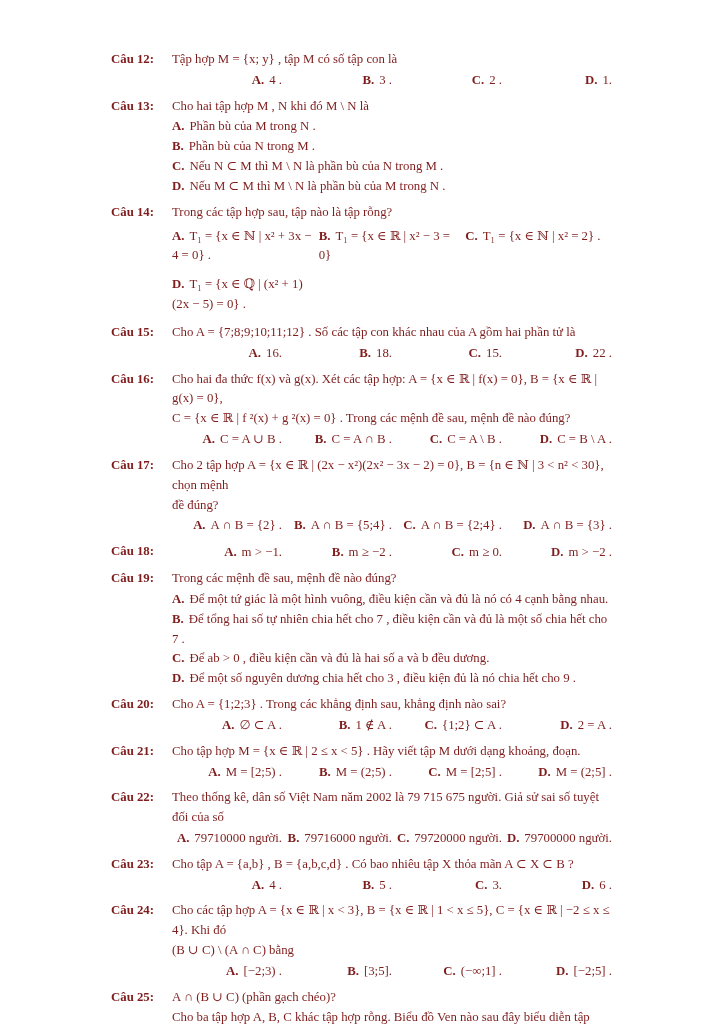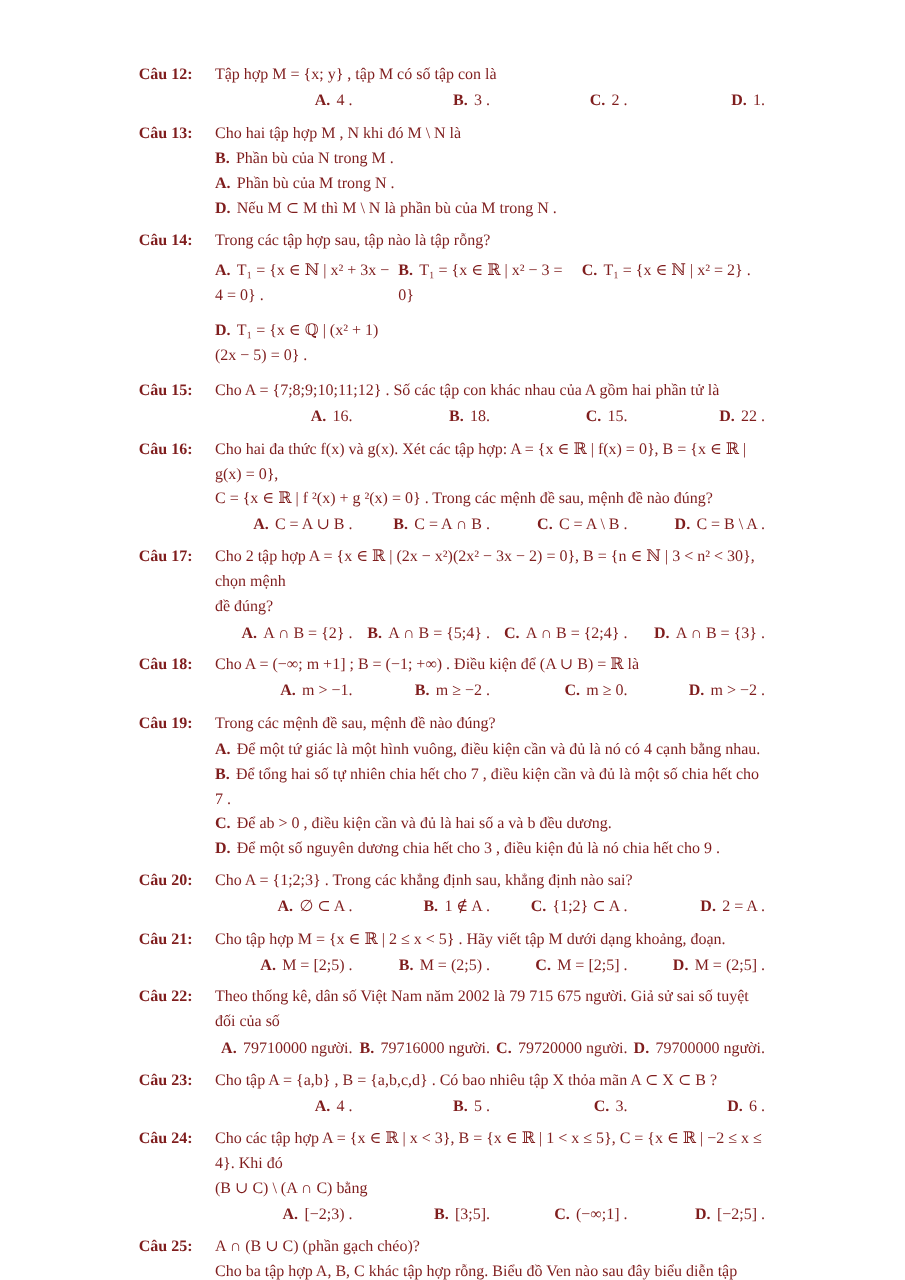--- a/index.html
+++ b/index.html
@@ -44,22 +44,23 @@
             <div class="option"><span class="opt-letter">C.</span><span class="opt-text">2 .</span></div>
             <div class="option"><span class="opt-letter">D.</span><span class="opt-text">1.</span></div>
           </div>
         </div>
       </div>
       <div class="question">
         <div class="q-label">Câu 13:</div>
         <div class="q-body">
           <div class="q-line">Cho hai tập hợp M , N  khi đó M \ N  là</div>
           <div class="options list">
+            <div class="option"><span class="opt-letter">A.</span><span class="opt-text">Phần bù của M  trong N .</span></div>
             <div class="option"><span class="opt-letter">B.</span><span class="opt-text">Phần bù của N  trong M .</span></div>
-            <div class="option"><span class="opt-letter">A.</span><span class="opt-text">Phần bù của M  trong N .</span></div>
+            <div class="option"><span class="opt-letter">C.</span><span class="opt-text">Nếu N ⊂ M  thì M \ N  là phần bù của N  trong M .</span></div>
             <div class="option"><span class="opt-letter">D.</span><span class="opt-text">Nếu M ⊂ M  thì M \ N  là phần bù của M  trong N .</span></div>
           </div>
         </div>
       </div>
       <div class="question">
         <div class="q-label">Câu 14:</div>
         <div class="q-body">
           <div class="q-line">Trong các tập hợp sau, tập nào là tập rỗng?</div>
           <div class="options cols2">
             <div class="option"><span class="opt-letter">A.</span><span class="opt-text">T₁ = {x ∈ ℕ | x² + 3x − 4 = 0} .</span></div>
@@ -103,21 +104,20 @@
             <div class="option"><span class="opt-letter">A.</span><span class="opt-text">A ∩ B = {2} .</span></div>
             <div class="option"><span class="opt-letter">B.</span><span class="opt-text">A ∩ B = {5;4} .</span></div>
             <div class="option"><span class="opt-letter">C.</span><span class="opt-text">A ∩ B = {2;4} .</span></div>
             <div class="option"><span class="opt-letter">D.</span><span class="opt-text">A ∩ B = {3} .</span></div>
           </div>
         </div>
       </div>
       <div class="question">
         <div class="q-label">Câu 18:</div>
         <div class="q-body">
-          <div class="q-line">Cho A = (−∞; m +1] ; B = (−1; +∞) . Điều kiện để (A ∪ B) = ℝ là</div>
           <div class="options cols4">
             <div class="option"><span class="opt-letter">A.</span><span class="opt-text">m &gt; −1.</span></div>
             <div class="option"><span class="opt-letter">B.</span><span class="opt-text">m ≥ −2 .</span></div>
             <div class="option"><span class="opt-letter">C.</span><span class="opt-text">m ≥ 0.</span></div>
             <div class="option"><span class="opt-letter">D.</span><span class="opt-text">m &gt; −2 .</span></div>
           </div>
         </div>
       </div>
       <div class="question">
         <div class="q-label">Câu 19:</div>

